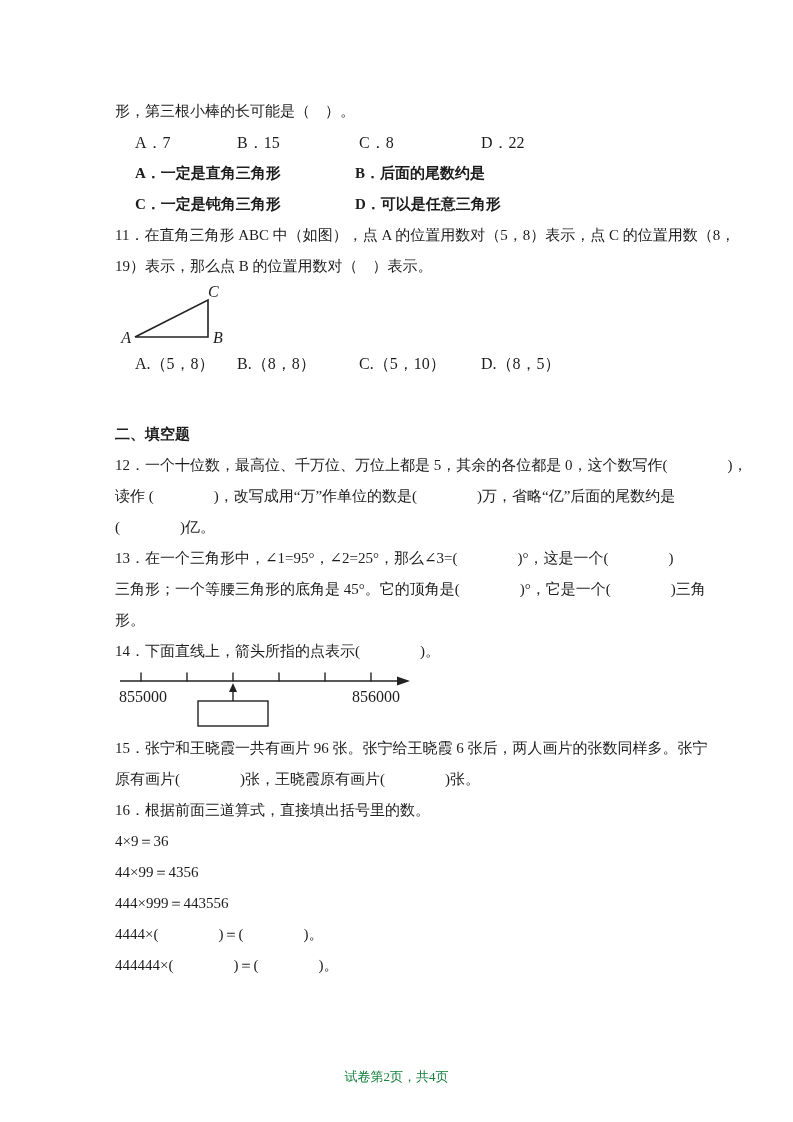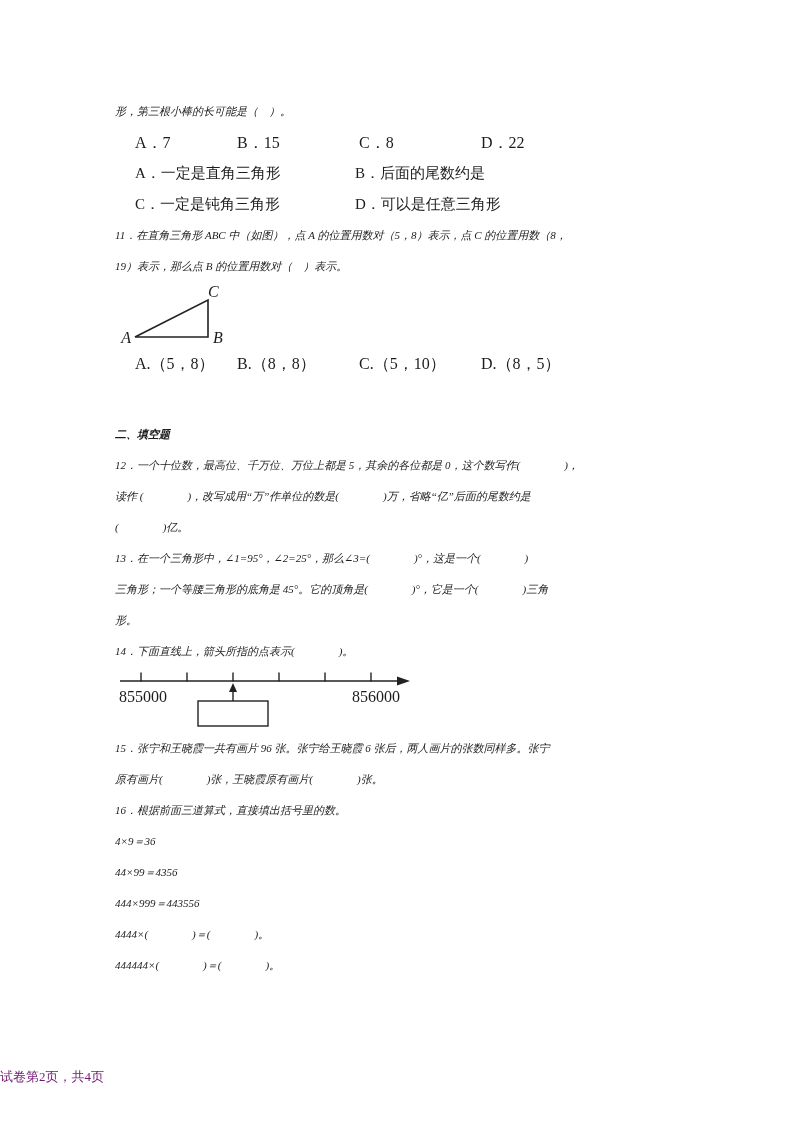--- a/index.html
+++ b/index.html
@@ -6,46 +6,47 @@
   body {
     width: 793px; height: 1122px;
     position: relative;
     font-family: "Liberation Serif", "DejaVu Serif", serif;
     color: #1c1c1c;
     overflow: hidden;
   }
   .content { padding: 96px 78px 0 115px; }
   .ln {
     margin: 0; height: 31px; line-height: 31px;
-    font-size: 11px; white-space: nowrap; font-style: italic;
+    font-size: 15px; white-space: nowrap;
   }
   .section-title { font-weight: bold; }
   .opts4 {
     display: grid; grid-template-columns: 102px 122px 122px auto;
     padding-left: 20px; height: 31px; line-height: 31px;
     font-size: 16px;
   }
   .opts2 {
     display: grid; grid-template-columns: 220px auto;
     padding-left: 20px; height: 31px; line-height: 31px;
     font-size: 15px;
+    font-weight: bold;
   }
   .opts4 span, .opts2 span { white-space: nowrap; }
   .fig { display: block; }
   .fig-triangle { margin: 4px 0 0 0; }
   .fig-numberline { margin: 4px 0 2px 2px; }
   .fig text {
     font-family: "Liberation Serif", "DejaVu Serif", serif;
     fill: #1c1c1c;
   }
   .vertex-label { font-style: italic; font-size: 16px; }
   .nl-label { font-size: 16px; }
   .footer {
     position: absolute; top: 1068px; left: 0; right: 0;
-    text-align: left; font-size: 13px; color: #701a75;
+    text-align: center; font-size: 13px; color: #15803d;
   }
 </style>
 </head>
 <body>
 
 <div class="content">
 
   <p class="ln">形，第三根小棒的长可能是（　）。</p>
   <div class="opts4">
     <span>A．7</span>

